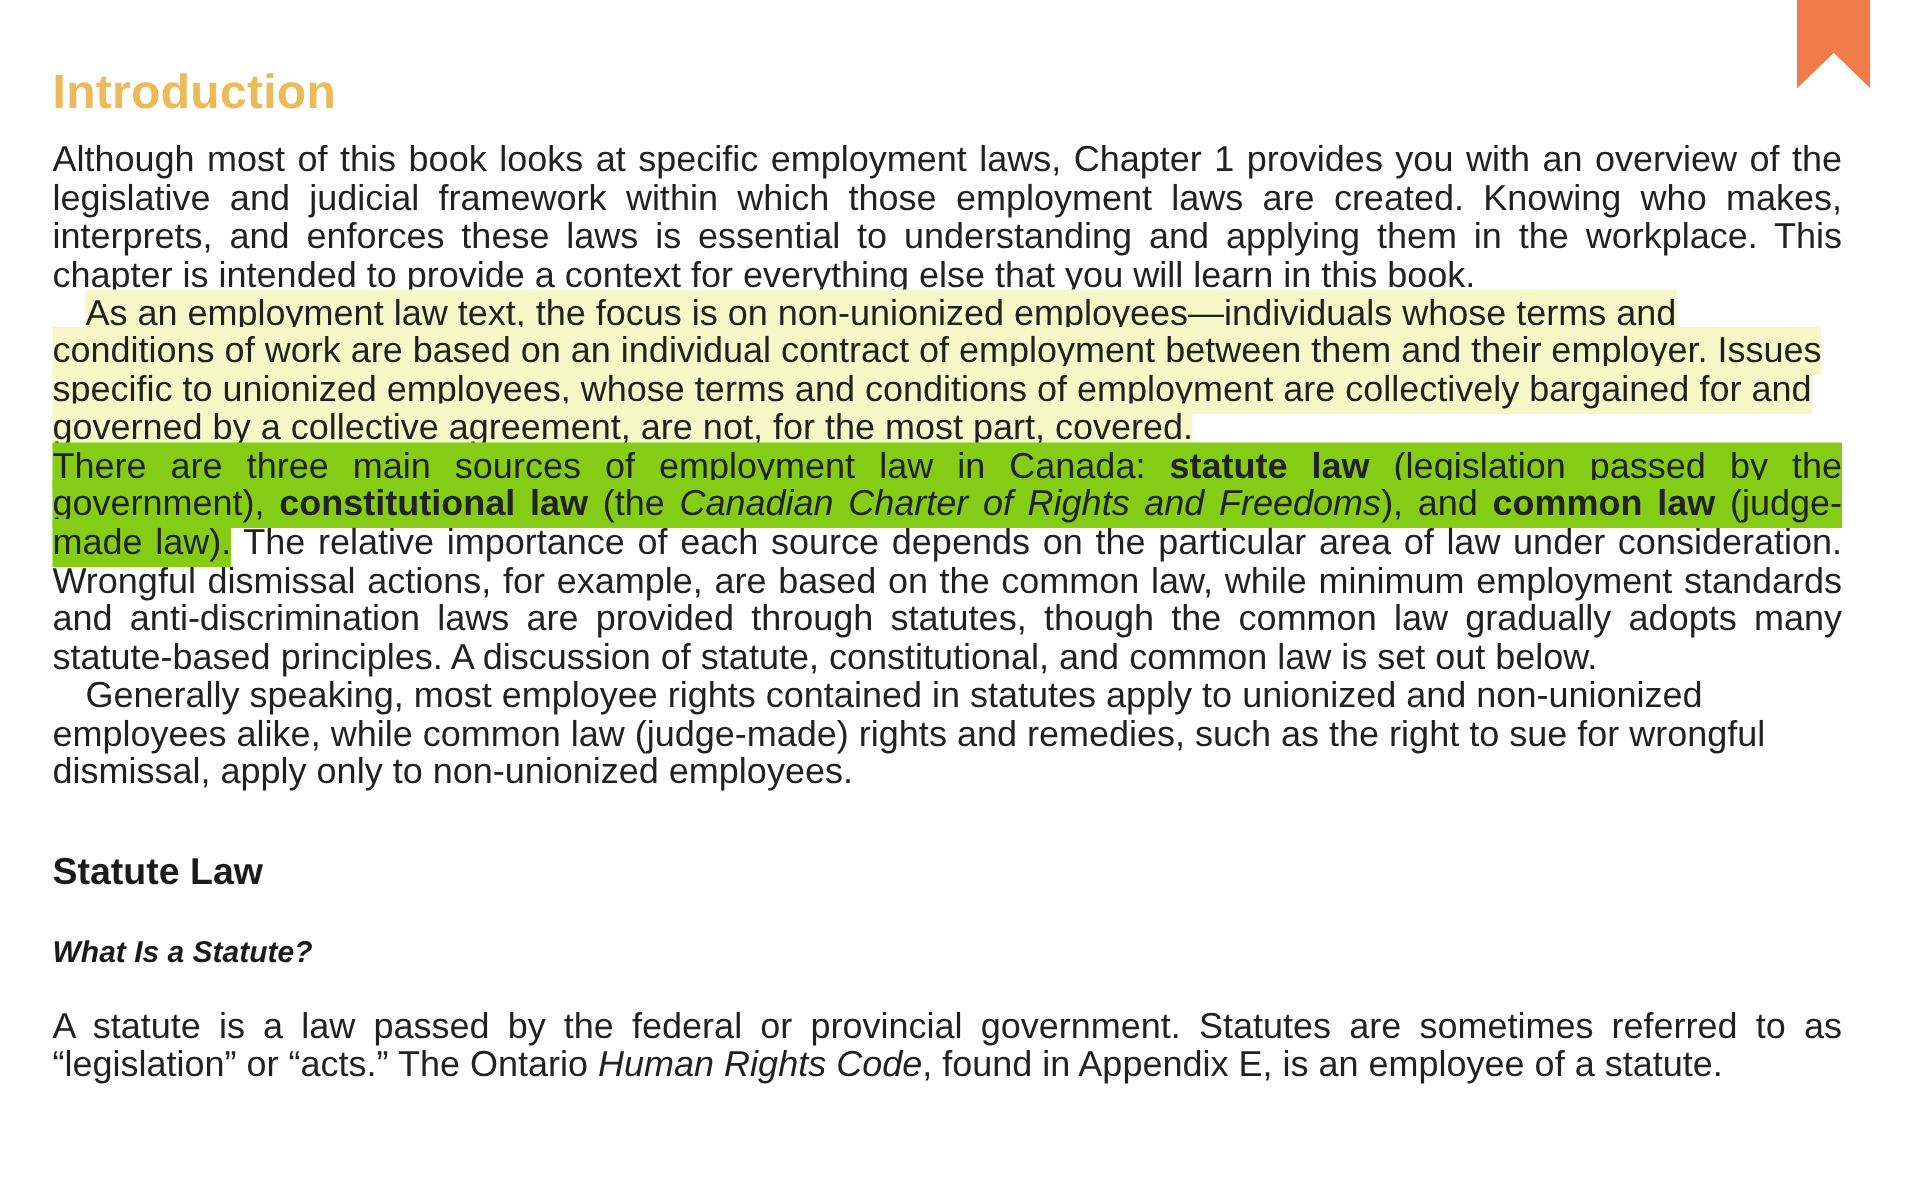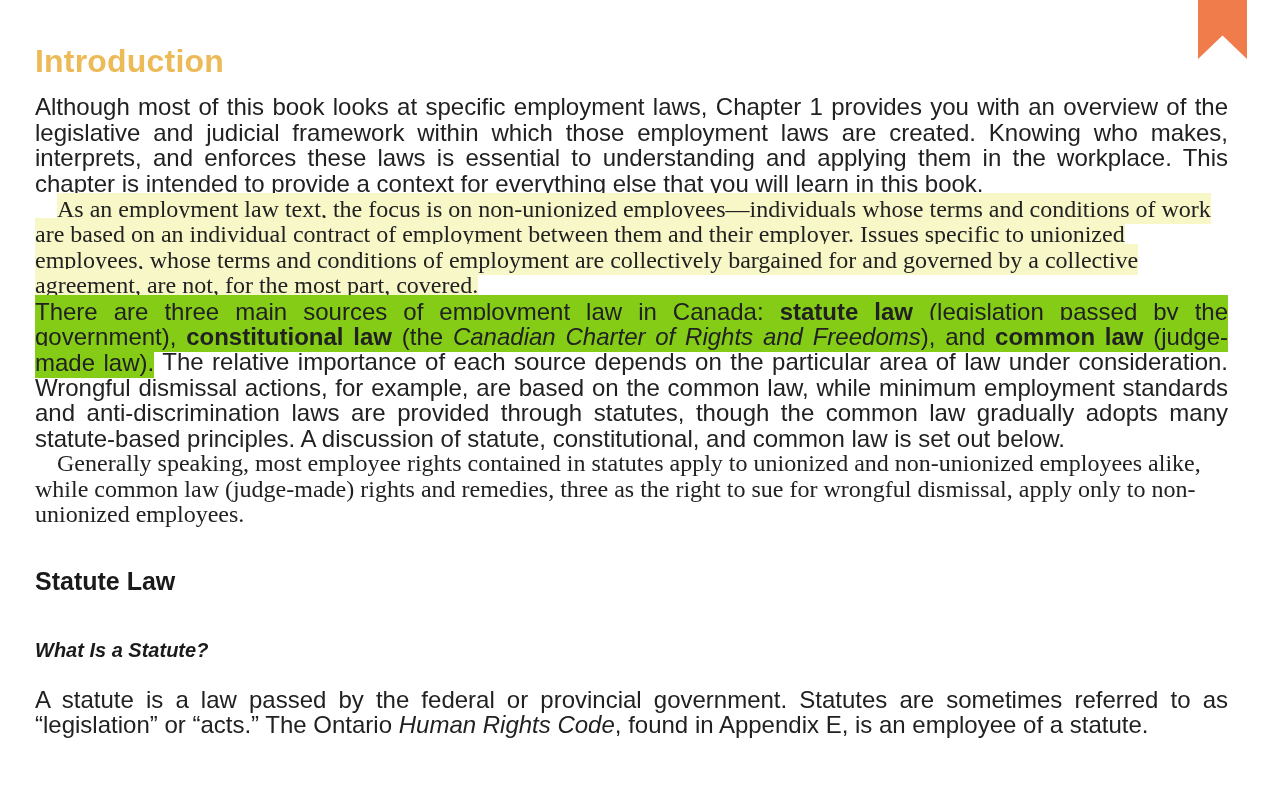--- a/index.html
+++ b/index.html
@@ -39,30 +39,30 @@
     font-weight: 700;
     color: #1a1a1a;
     margin: 38px 0 0 0;
   }
   h3.sub-sub-heading {
     font-size: 20px;
     line-height: 25px;
     font-weight: 700;
     font-style: italic;
     color: #1a1a1a;
-    margin: 42px 0 0 0;
+    margin: 27px 0 0 0;
   }
   p.body {
     font-size: 24px;
     line-height: 25.5px;
     margin: 0;
     color: #212121;
   }
   p.just { text-align: justify; }
-  p.indent { text-indent: 22px; font-family: Liberation Serif, serif; }
+  p.indent { text-indent: 22px; }
   p.mt { margin-top: 24px; }
   .hl-yellow {
     background: #F8F7C8;
     padding: 2.5px 0;
     cursor: pointer;
   }
   .hl-green {
     background: #84cc16;
     padding: 2.5px 0;
     cursor: pointer;
@@ -80,21 +80,21 @@
 
   <h1 class="section-heading">Introduction</h1>
 
   <p class="body just">Although most of this book looks at specific employment laws, Chapter 1 provides you with an overview of the legislative and judicial framework within which those employment laws are created. Knowing who makes, interprets, and enforces these laws is essential to understanding and applying them in the workplace. This chapter is intended to provide a context for everything else that you will learn in this book.</p>
 
   <p class="body indent"><span class="hl-yellow">As an employment law text, the focus is on non-unionized employees—individuals whose terms and conditions of work are based on an individual contract of employment between them and their employer. Issues specific to unionized employees, whose terms and conditions of employment are collectively bargained for and governed by a collective agreement, are not, for the most part, covered.</span></p>
 
 
   <p class="body just"><span class="hl-green"><span>There are three main sources of employment law in Canada: </span><span class="b">statute law</span><span> (legislation passed by the government), </span><span class="b">constitutional law</span><span> (the </span><span class="i">Canadian Charter of Rights and Freedoms</span><span>), and </span><span class="b">common law</span><span> (judge-made law).</span></span><span> The relative importance of each source depends on the particular area of law under consideration. Wrongful dismissal actions, for example, are based on the common law, while minimum employment standards and anti-discrimination laws are provided through statutes, though the common law gradually adopts many statute-based principles. A discussion of statute, constitutional, and common law is set out below.</span></p>
 
-  <p class="body indent">Generally speaking, most employee rights contained in statutes apply to unionized and non-unionized employees alike, while common law (judge-made) rights and remedies, three as the right to sue for wrongful dismissal, apply only to non-unionized employees.</p>
+  <p class="body indent">Generally speaking, most employee rights contained in statutes apply to unionized and non-unionized employees alike, while common law (judge-made) rights and remedies, such as the right to sue for wrongful dismissal, apply only to non-unionized employees.</p>
 
   <h2 class="sub-heading">Statute Law</h2>
 
   <h3 class="sub-sub-heading">What Is a Statute?</h3>
 
   <p class="body just mt"><span>A statute is a law passed by the federal or provincial government. Statutes are sometimes referred to as “legislation” or “acts.” The Ontario </span><span class="i">Human Rights Code</span><span>, found in Appendix E, is an employee of a statute.</span></p>
 
 </div>
 
 </body></html>

